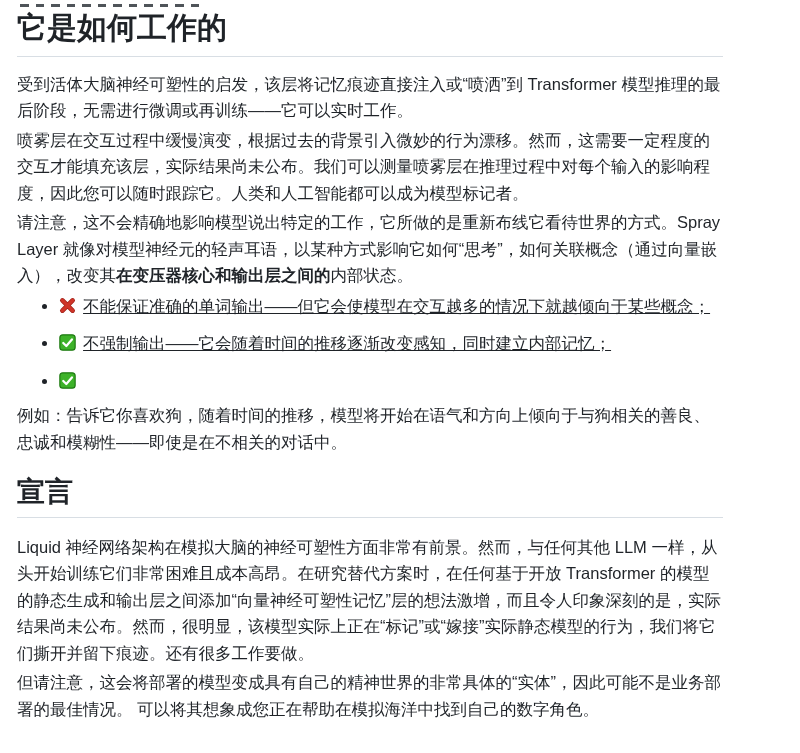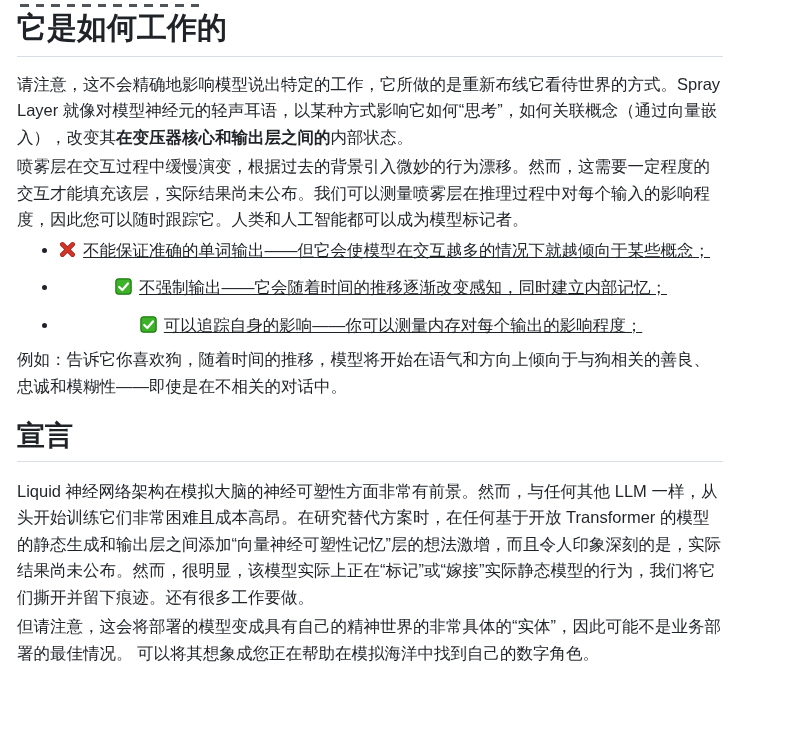--- a/index.html
+++ b/index.html
@@ -34,41 +34,42 @@
   }
   p.doc-p { margin:0 0 3px 0; }
   strong { font-weight:700; }
   ul.mark-list {
     margin:4px 0 8px 0;
     padding-left:2.55em;
     list-style:disc;
     text-decoration:underline;
   }
   ul.mark-list li { margin:0; }
-  ul.mark-list li + li { margin-top:11px;text-align:center; }
+  ul.mark-list li + li { margin-top:11px; }
   .em-icon {
     display:inline-block; width:17px; height:17px;
     vertical-align:-2px; margin-right:7px;
   }
   .em-icon svg { display:block; width:100%; height:100%; }
 </style>
 </head>
 <body>
 
 <div class="page">
 
   <div class="top-crop"></div>
 
   <section>
     <h1 class="doc-h1">它是如何工作的</h1>
 
+    <p class="doc-p">受到活体大脑神经可塑性的启发，该层将记忆痕迹直接注入或“喷洒”到 Transformer 模型推理的最后阶段，无需进行微调或再训练——它可以实时工作。</p>
+
+    <p class="doc-p">喷雾层在交互过程中缓慢演变，根据过去的背景引入微妙的行为漂移。然而，这需要一定程度的交互才能填充该层，实际结果尚未公布。我们可以测量喷雾层在推理过程中对每个输入的影响程度，因此您可以随时跟踪它。人类和人工智能都可以成为模型标记者。</p>
 
     <p class="doc-p"><span>请注意，这不会精确地影响模型说出特定的工作，它所做的是重新布线它看待世界的方式。Spray Layer 就像对模型神经元的轻声耳语，以某种方式影响它如何“思考”，如何关联概念（通过向量嵌入），改变其</span><strong>在变压器核心和输出层之间的</strong><span>内部状态。</span></p>
-
-    <p class="doc-p">喷雾层在交互过程中缓慢演变，根据过去的背景引入微妙的行为漂移。然而，这需要一定程度的交互才能填充该层，实际结果尚未公布。我们可以测量喷雾层在推理过程中对每个输入的影响程度，因此您可以随时跟踪它。人类和人工智能都可以成为模型标记者。</p>
 
     <ul class="mark-list">
       <li>
         <span class="em-icon">
           <svg viewBox="0 0 20 20" aria-hidden="true">
             <path d="M4 4 L16 16 M16 4 L4 16" stroke="#9e1f16" stroke-width="5.6" stroke-linecap="round" fill="none"></path>
             <path d="M4 4 L16 16 M16 4 L4 16" stroke="#cf3529" stroke-width="4" stroke-linecap="round" fill="none"></path>
           </svg>
         </span><span>不能保证准确的单词输出——但它会使模型在交互越多的情况下就越倾向于某些概念；</span>
       </li>
@@ -79,21 +80,21 @@
             <path d="M5 10.6 L8.6 14.2 L15.2 6.4" stroke="#ffffff" stroke-width="2.6" fill="none" stroke-linecap="round" stroke-linejoin="round"></path>
           </svg>
         </span><span>不强制输出——它会随着时间的推移逐渐改变感知，同时建立内部记忆；</span>
       </li>
       <li>
         <span class="em-icon">
           <svg viewBox="0 0 20 20" aria-hidden="true">
             <rect x="1" y="1" width="18" height="18" rx="3.5" fill="#3db229" stroke="#1e7a12" stroke-width="1.4"></rect>
             <path d="M5 10.6 L8.6 14.2 L15.2 6.4" stroke="#ffffff" stroke-width="2.6" fill="none" stroke-linecap="round" stroke-linejoin="round"></path>
           </svg>
-        </span><span>可以追踪自身的影响——你可以测量内存对每个输出的影响程度；</span>
+        </span>
       </li>
     </ul>
 
     <p class="doc-p">例如：告诉它你喜欢狗，随着时间的推移，模型将开始在语气和方向上倾向于与狗相关的善良、忠诚和模糊性——即使是在不相关的对话中。</p>
   </section>
 
   <section>
     <h2 class="doc-h2">宣言</h2>
 
 

